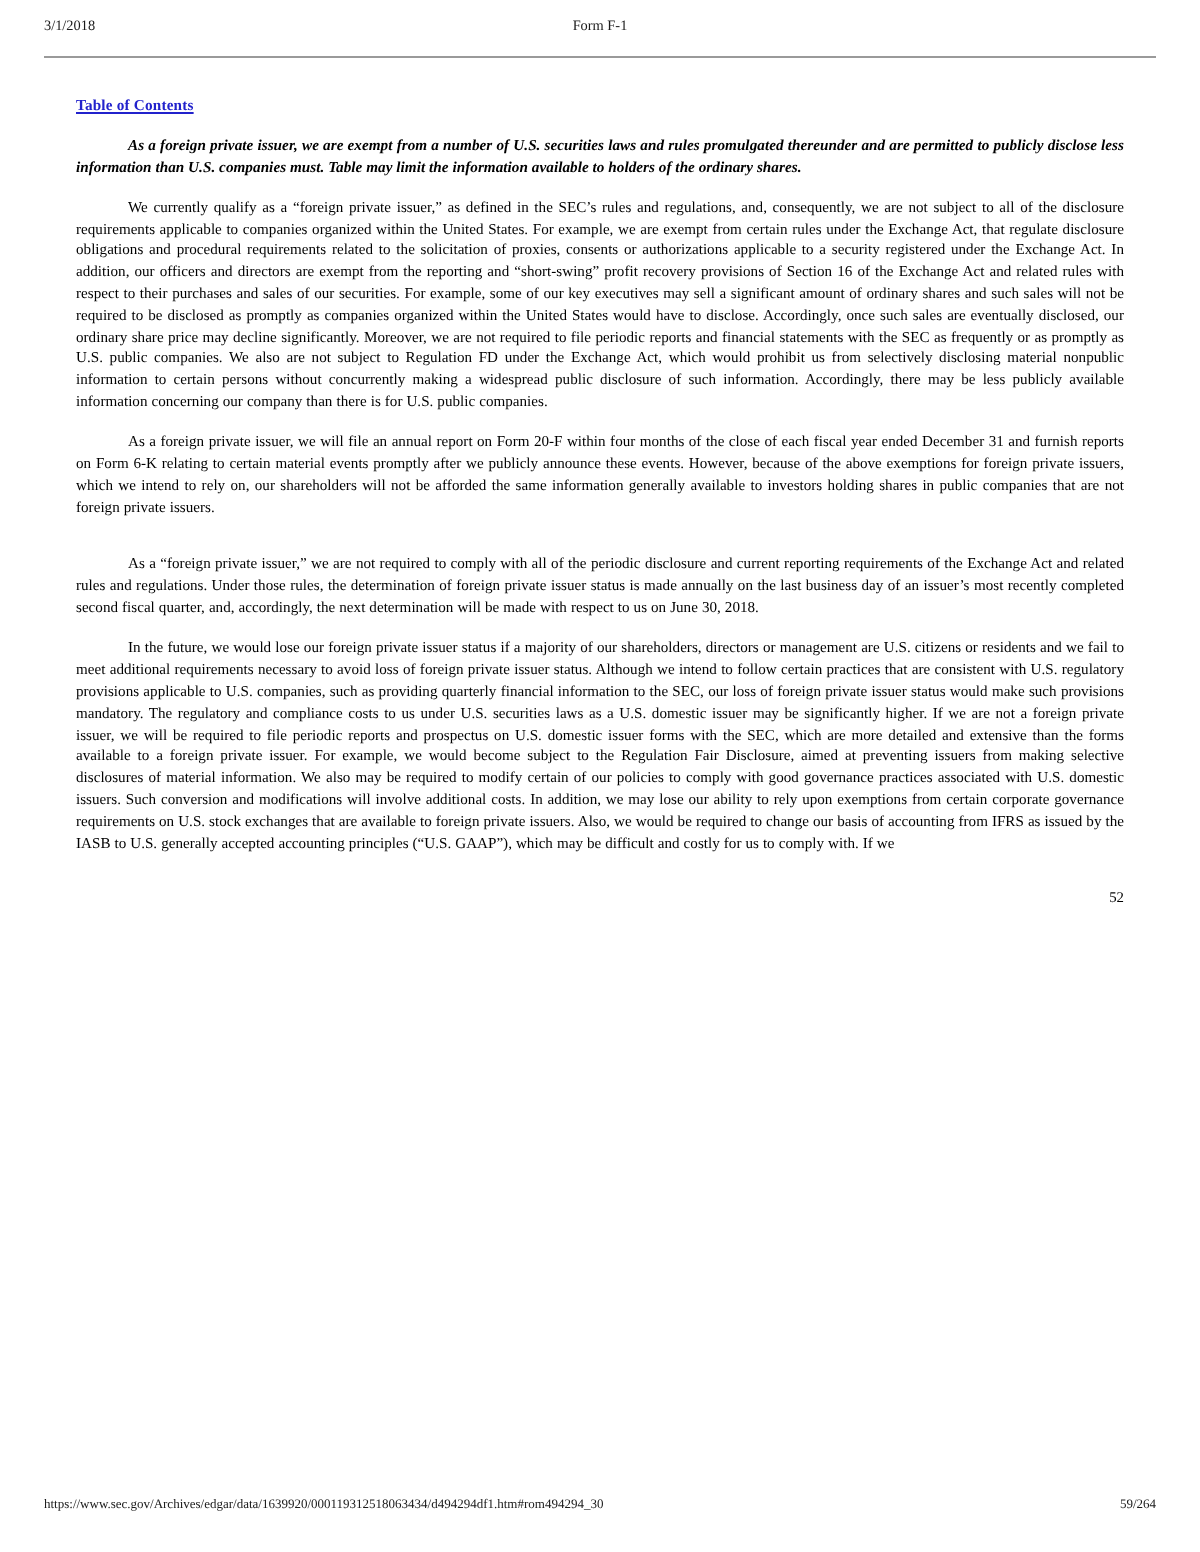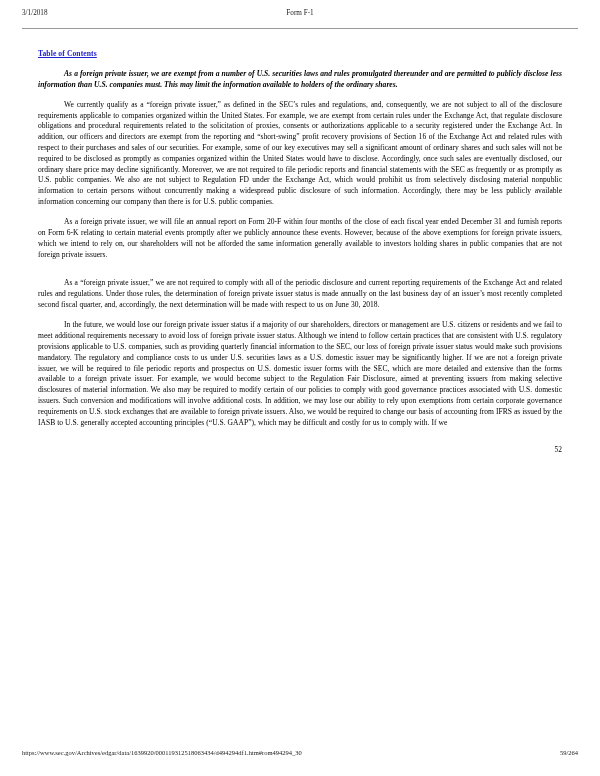--- a/index.html
+++ b/index.html
@@ -151,21 +151,21 @@
     <span class="hdr-date">3/1/2018</span>
     <span class="hdr-title">Form F-1</span>
   </div>
   <div class="header-rule"></div>
 
   <div class="content">
 
     <a class="toc-link" href="#">Table of Contents</a>
 
 
-    <div class="risk-subheading">As a foreign private issuer, we are exempt from a number of U.S. securities laws and rules promulgated thereunder and are permitted to publicly disclose less information than U.S. companies must. This may limit the information available to holders of the ordinary shares.</div>
+    <div class="risk-subheading">As a foreign private issuer, we are exempt from a number of U.S. securities laws and rules promulgated thereunder and are permitted to publicly disclose less information than U.S. companies must. Table may limit the information available to holders of the ordinary shares.</div>
 
     <p class="body-para">We currently qualify as a “foreign private issuer,” as defined in the SEC’s rules and regulations, and, consequently, we are not subject to all of the disclosure requirements applicable to companies organized within the United States. For example, we are exempt from certain rules under the Exchange Act, that regulate disclosure obligations and procedural requirements related to the solicitation of proxies, consents or authorizations applicable to a security registered under the Exchange Act. In addition, our officers and directors are exempt from the reporting and “short-swing” profit recovery provisions of Section 16 of the Exchange Act and related rules with respect to their purchases and sales of our securities. For example, some of our key executives may sell a significant amount of ordinary shares and such sales will not be required to be disclosed as promptly as companies organized within the United States would have to disclose. Accordingly, once such sales are eventually disclosed, our ordinary share price may decline significantly. Moreover, we are not required to file periodic reports and financial statements with the SEC as frequently or as promptly as U.S. public companies. We also are not subject to Regulation FD under the Exchange Act, which would prohibit us from selectively disclosing material nonpublic information to certain persons without concurrently making a widespread public disclosure of such information. Accordingly, there may be less publicly available information concerning our company than there is for U.S. public companies.</p>
 
     <p class="body-para">As a foreign private issuer, we will file an annual report on Form 20-F within four months of the close of each fiscal year ended December 31 and furnish reports on Form 6-K relating to certain material events promptly after we publicly announce these events. However, because of the above exemptions for foreign private issuers, which we intend to rely on, our shareholders will not be afforded the same information generally available to investors holding shares in public companies that are not foreign private issuers.</p>
 
     <div class="spacer-gap"></div>
 
 
     <p class="body-para">As a “foreign private issuer,” we are not required to comply with all of the periodic disclosure and current reporting requirements of the Exchange Act and related rules and regulations. Under those rules, the determination of foreign private issuer status is made annually on the last business day of an issuer’s most recently completed second fiscal quarter, and, accordingly, the next determination will be made with respect to us on June 30, 2018.</p>
 

